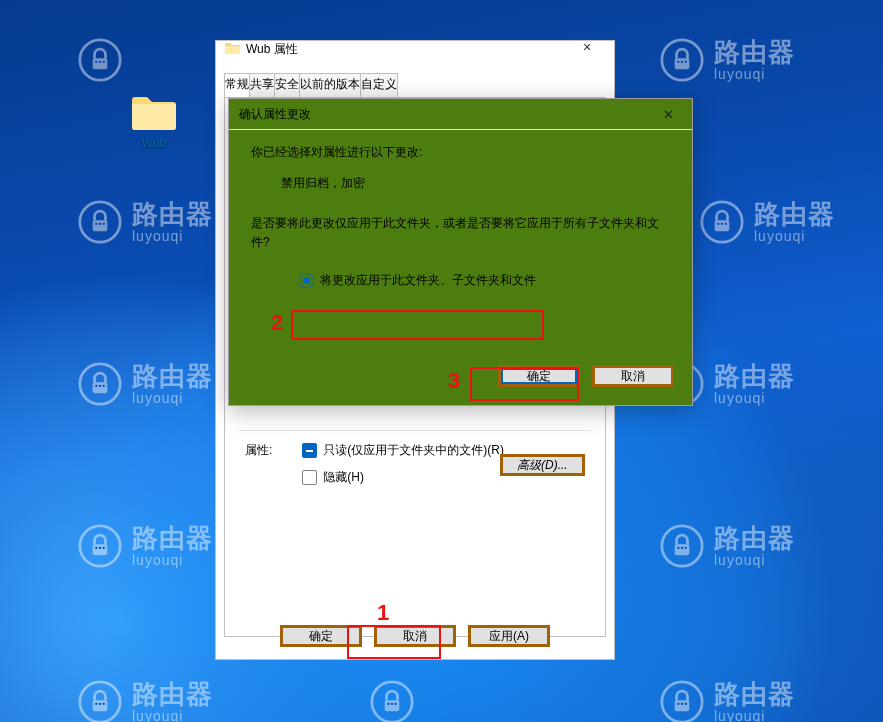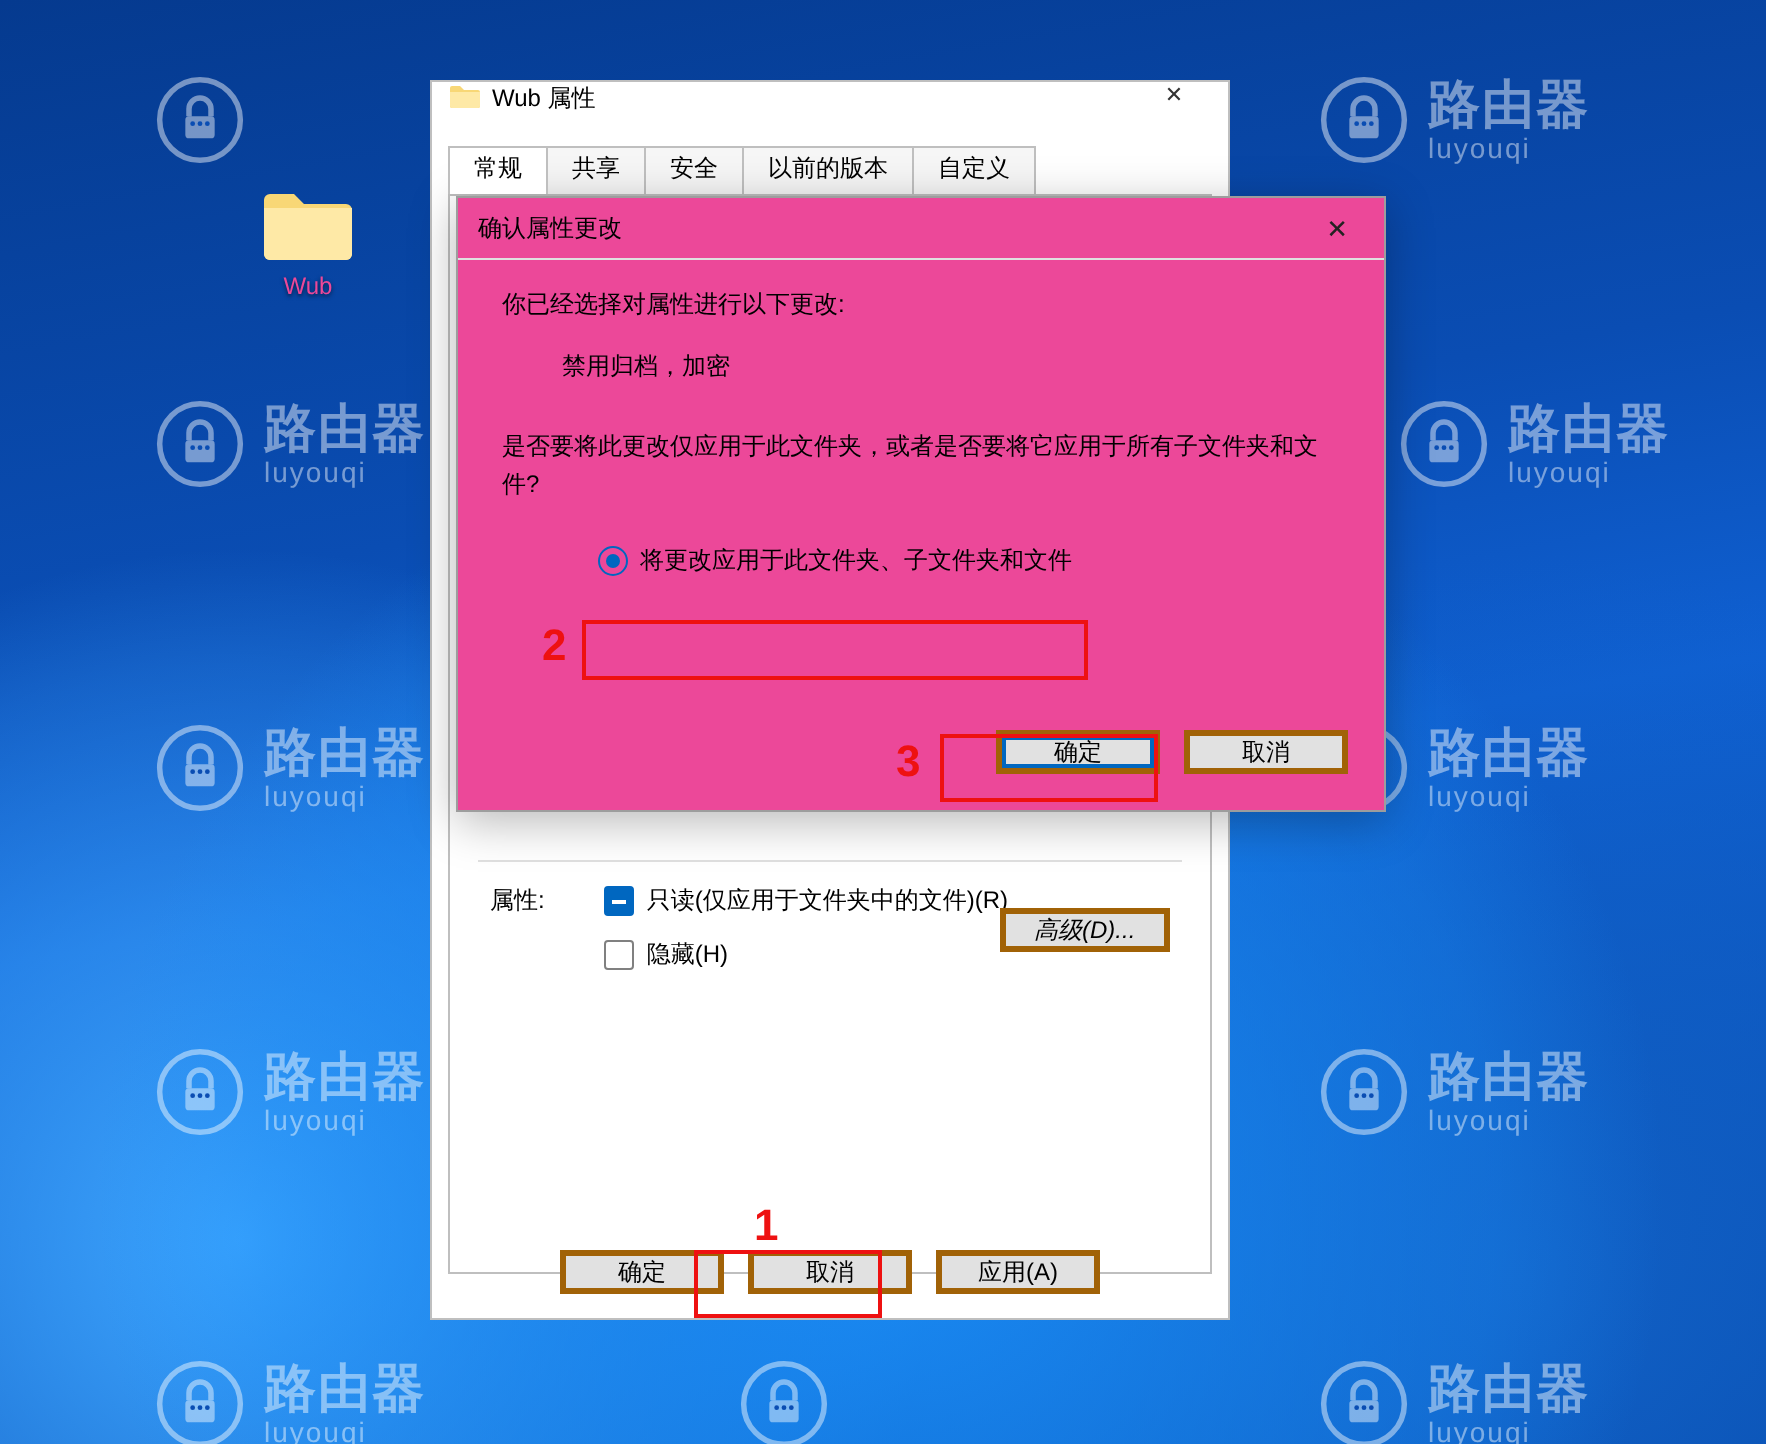--- a/index.html
+++ b/index.html
@@ -35,21 +35,21 @@
 .desktop-icon {
   position: absolute;
   width: 70px;
   display: flex;
   flex-direction: column;
   align-items: center;
   gap: 4px;
 }
 .desktop-icon svg { width: 48px; height: 40px; }
 .desktop-icon .label {
-  color: #ec4899; font-size: 12px;
+  color: #0369a1; font-size: 12px;
   text-shadow: 0 1px 2px rgba(0,0,0,.6);
 }
 
 
 .dlg-props {
   position: absolute;
   left: 215px; top: 40px;
   width: 400px; height: 620px;
   background: #fff;
   border: 1px solid #bfbfbf;
@@ -70,21 +70,21 @@
 .tabstrip {
   padding: 0 8px;
   height: 24px;
   display: flex;
   gap: 0;
 }
 .tab {
   border: 1px solid #bfbfbf;
   border-bottom: none;
   background: #fff;
-  padding: 2px 12px;
+  padding: 2px 0;
   font-size: 12px;
   margin-right: -1px;
   position: relative;
 }
 .tab.active { z-index: 2; background: #fff; }
 .tab.inactive { background: #f6f6f6; }
 
 .tab-body {
   border: 1px solid #bfbfbf;
   margin: 0 8px 8px 8px;
@@ -137,21 +137,21 @@
   display: flex;
   justify-content: center;
   gap: 12px;
 }
 
 
 .dlg-confirm {
   position: absolute;
   left: 228px; top: 98px;
   width: 465px; height: 308px;
-  background: #ec4899;
+  background: #4d7c0f;
   border: 1px solid #9d9d9d;
   box-sizing: border-box;
   box-shadow: 0 5px 22px rgba(0,0,0,0.28);
 }
 .dlg-confirm .cbar {
   height: 30px;
   display:flex; align-items:center;
   padding: 0 10px;
   border-bottom: 1px solid #e0e0e0;
 }

